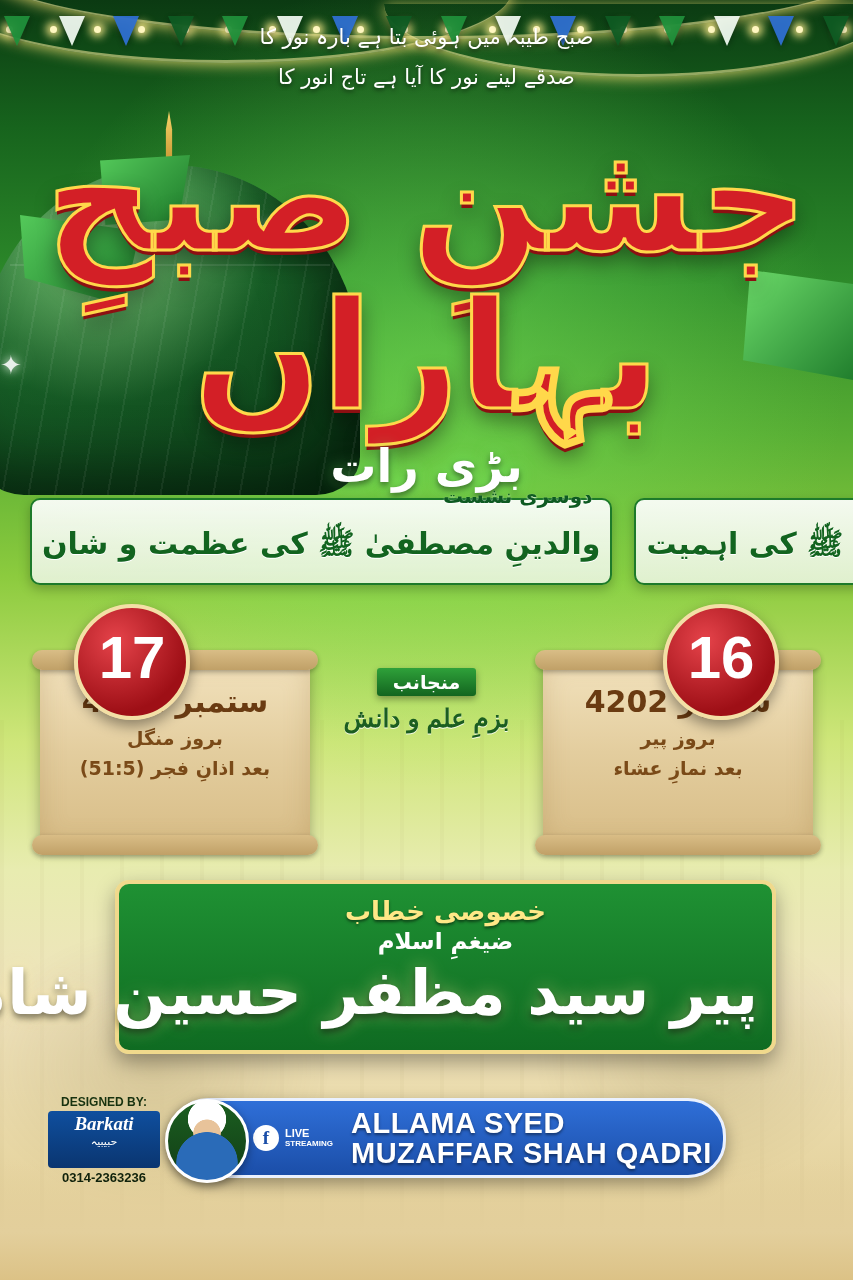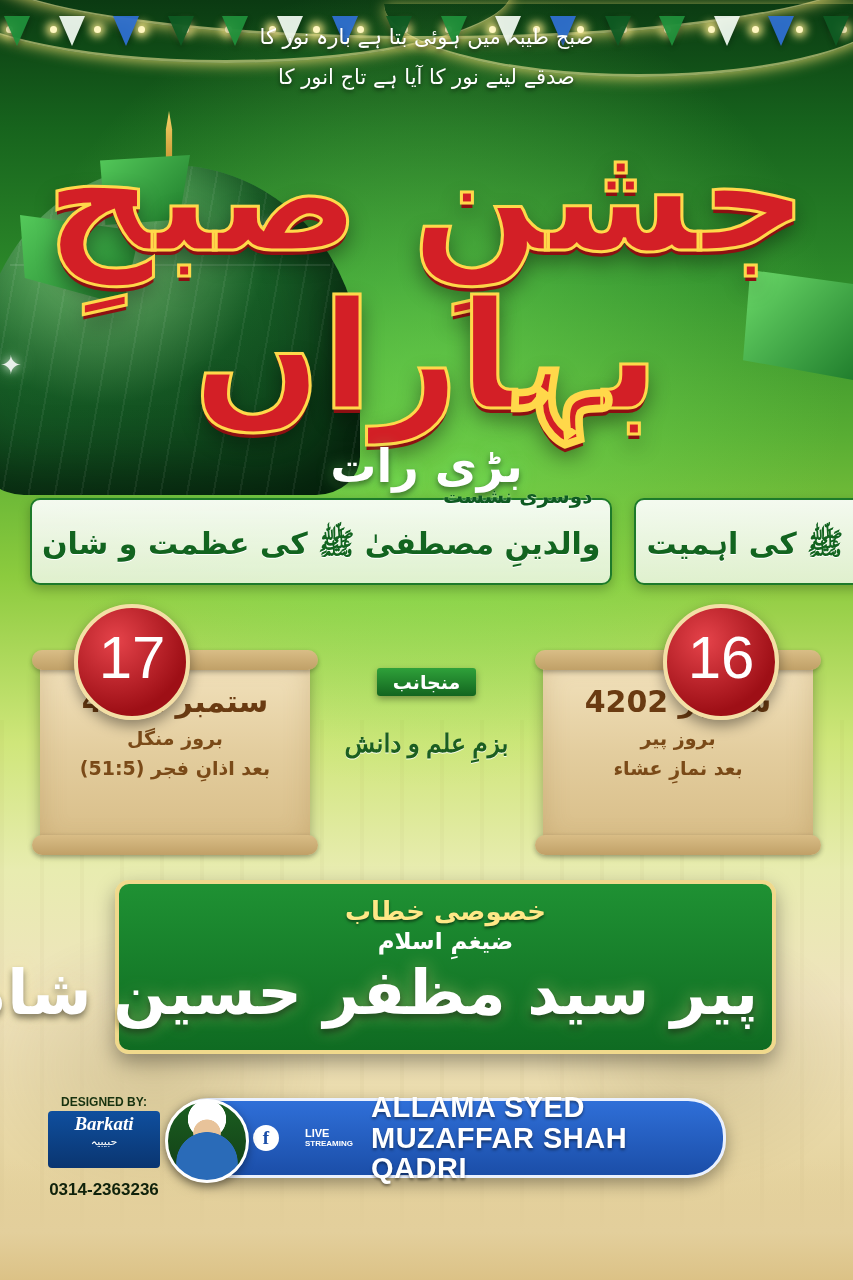--- a/index.html
+++ b/index.html
@@ -299,21 +299,21 @@
   }
   .daynum {
     position: absolute;
     top: -16px;
     width: 108px; height: 108px;
     border-radius: 50%;
     background: radial-gradient(circle at 35% 30%, #e5434a, #9e0f16 70%);
     border: 4px solid #f3dfa6;
     color: #ffffff;
     font-size: 60px;
-    font-weight: normal;
+    font-weight: bold;
     line-height: 100px;
     text-align: center;
     box-shadow: 0 6px 14px rgba(0,0,0,0.4);
   }
   .daynum.left { left: 34px; }
   .daynum.right { right: 34px; }
 
   .mid-badge {
     position: absolute;
     left: 50%;
@@ -328,22 +328,22 @@
     color: #fff;
     font-family: "DejaVu Sans", sans-serif;
     direction: rtl;
     font-size: 19px;
     font-weight: bold;
     padding: 3px 16px;
     border-radius: 3px;
     box-shadow: 0 3px 7px rgba(0,0,0,0.35);
   }
   .mid-text {
-    margin-top: 29px;
-    font-family: Liberation Serif, serif;
+    margin-top: 4px;
+    font-family: Liberation Sans, sans-serif;
     direction: rtl;
     font-size: 25px;
     font-weight: bold;
     color: #1b5e20;
     line-height: 1.5;
     text-shadow: 0 1px 0 rgba(255,255,255,0.8);
   }
 
   
   .speaker-panel {
@@ -428,21 +428,20 @@
     line-height: 26px;
     text-align: center;
     font-family: "Liberation Serif", serif;
   }
   .live-txt {
     color: #ffffff;
     font-size: 11px;
     font-weight: bold;
     line-height: 1.05;
     text-align: left;
-    margin-left: 20px;
   }
   .live-name {
     color: #ffffff;
     font-size: 29px;
     font-weight: bold;
     line-height: 1.05;
     letter-spacing: 0.5px;
     text-shadow: 0 2px 3px rgba(0,0,0,0.45);
     margin-left: 8px;
     text-align: left;
@@ -474,22 +473,22 @@
     font-size: 19px;
     font-weight: bold;
     line-height: 1.1;
   }
   .designed-ar {
     font-family: "DejaVu Sans", sans-serif;
     direction: rtl;
     font-size: 11px;
   }
   .designed-phone {
-    margin-top: 12px;
-    font-size: 17px;
+    margin-top: 2px;
+    font-size: 13px;
     font-weight: bold;
     color: #10220b;
   }
 
   
   .footer {
     position: absolute;
     left: 0; right: 0;
     bottom: 14px;
     text-align: center;

